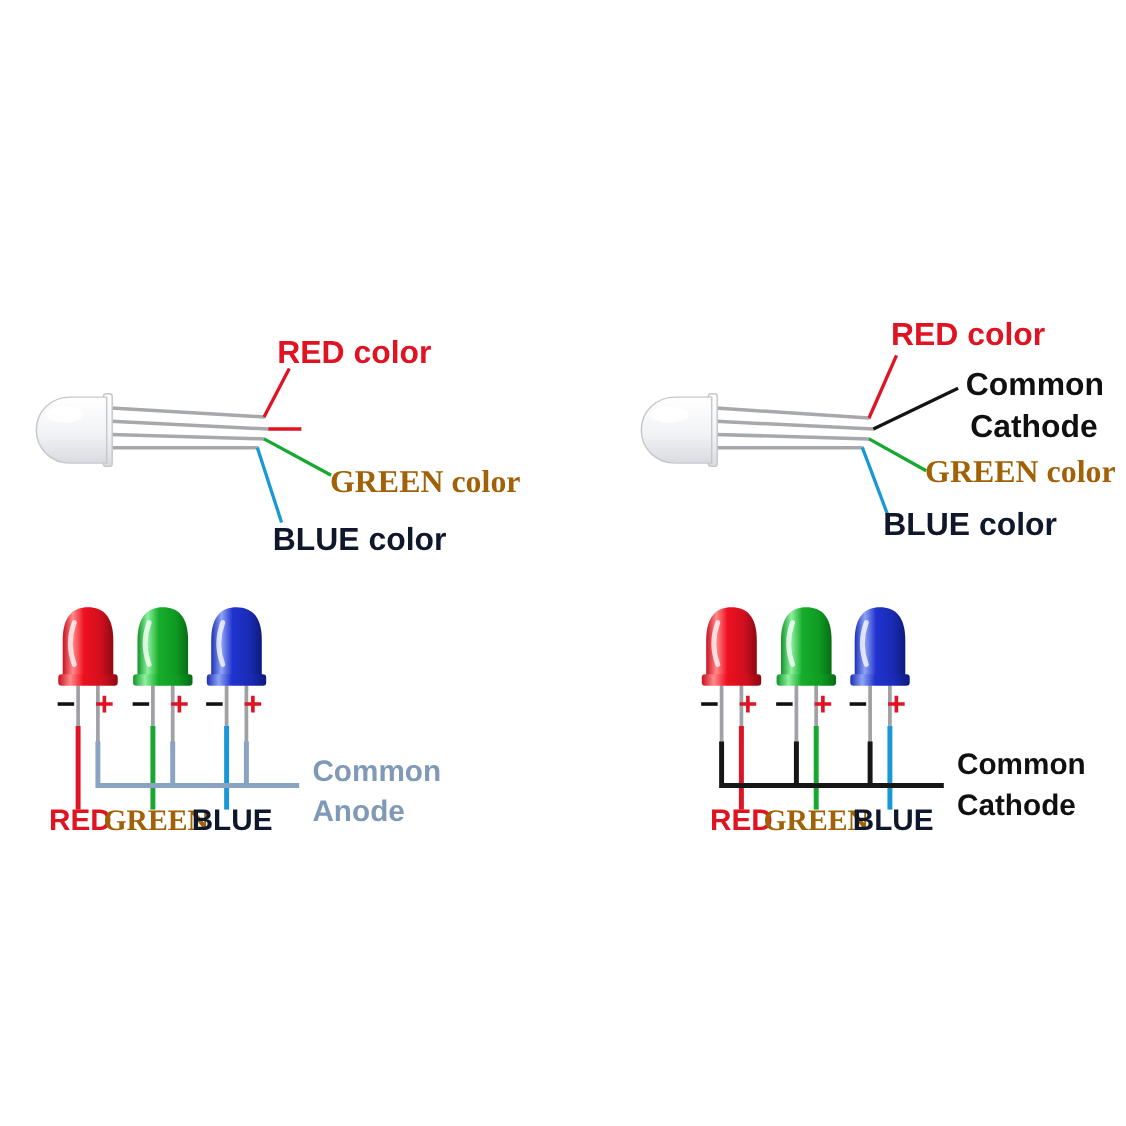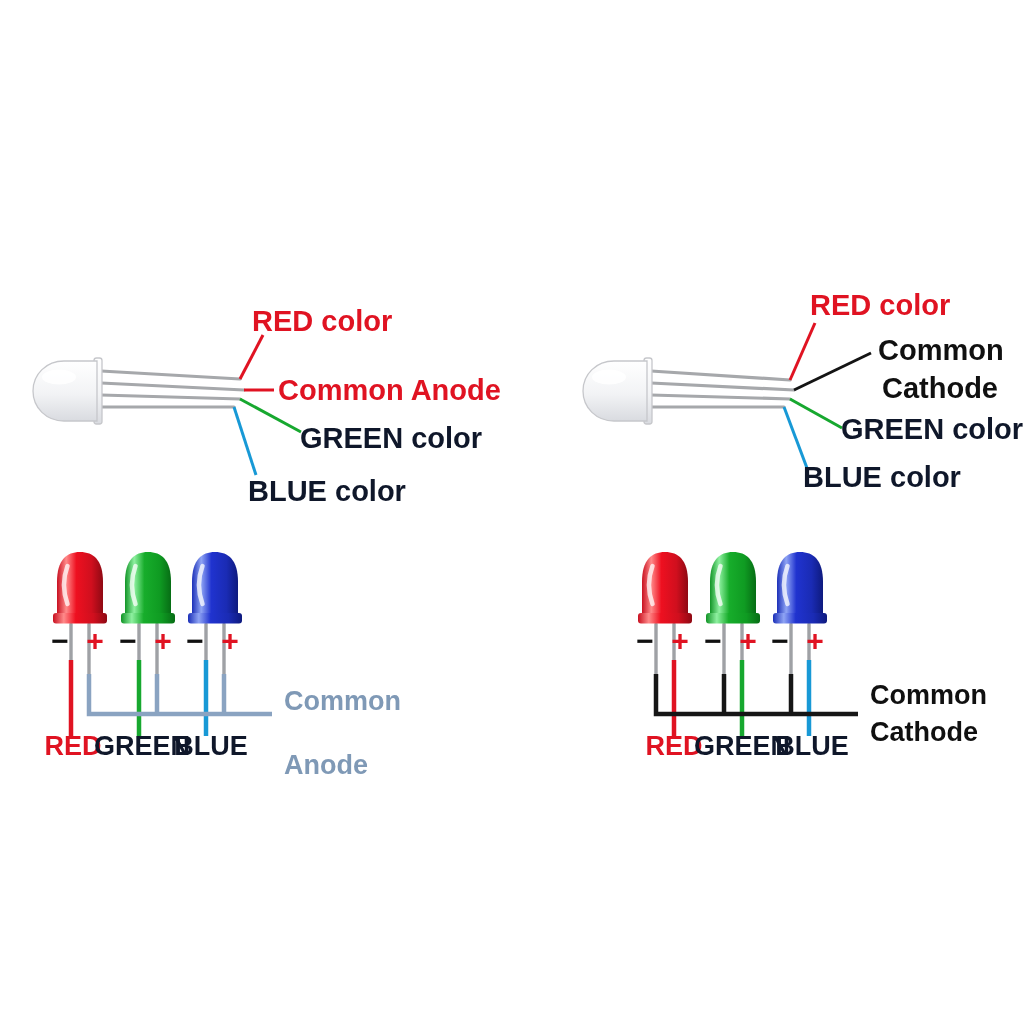--- a/index.html
+++ b/index.html
@@ -6,21 +6,21 @@
   .canvas{
     position:relative;width:1024px;height:860px;background:#ffffff;
     overflow:hidden;font-family:"Liberation Sans",sans-serif;
   }
   .canvas svg{position:absolute;left:0;top:0;}
   .lbl{position:absolute;font-weight:bold;white-space:nowrap;line-height:1;}
   .f29{font-size:29px;}
   .f27{font-size:27px;}
   .f30{font-size:30px;}
   .red{color:#e01322;}
-  .green{color:#0f172a;}
+  .green{color:#a16207;font-family:Liberation Serif, serif;}
   .blue{color:#0f172a;}
   .black{color:#101010;}
   .steel{color:#7f99b6;}
   .cx{transform:translateX(-50%);}
 </style>
 </head>
 <body>
 
 <div class="canvas">
 
@@ -123,42 +123,41 @@
       <use href="#bled" transform="translate(733,552)" fill="url(#gG)"></use>
       <use href="#bled" transform="translate(800,552)" fill="url(#gB)"></use>
       <path d="M674 660 V736" stroke="#e01322" stroke-width="4.5"></path>
       <path d="M742 660 V736" stroke="#17a82f" stroke-width="4.5"></path>
       <path d="M809 660 V736" stroke="#1899d6" stroke-width="4.5"></path>
       <path d="M656 674 V714 H858 M724 674 V714 M791 674 V714" stroke="#161616" stroke-width="4.5" fill="none"></path>
     </g>
   </svg>
 
   <div class="lbl f29 red" style="left:252px;top:307px;">RED color</div>
-  <div class="lbl f29 red" style="left:278px;top:376px;">Common Anode</div>
   <div class="lbl f29 green" style="left:300px;top:424px;">GREEN color</div>
   <div class="lbl f29 blue" style="left:248px;top:477px;">BLUE color</div>
 
   <div class="lbl f29 red" style="left:810px;top:291px;">RED color</div>
   <div class="lbl f29 black" style="left:878px;top:336px;">Common</div>
   <div class="lbl f29 black" style="left:882px;top:374px;">Cathode</div>
   <div class="lbl f29 green" style="left:841px;top:415px;">GREEN color</div>
   <div class="lbl f29 blue" style="left:803px;top:463px;">BLUE color</div>
 
   <div class="lbl f30 black cx" style="left:60px;top:626px;">−</div>
   <div class="lbl f30 red cx" style="left:95px;top:626px;">+</div>
   <div class="lbl f30 black cx" style="left:128px;top:626px;">−</div>
   <div class="lbl f30 red cx" style="left:163px;top:626px;">+</div>
   <div class="lbl f30 black cx" style="left:195px;top:626px;">−</div>
   <div class="lbl f30 red cx" style="left:230px;top:626px;">+</div>
 
   <div class="lbl f27 red cx" style="left:73px;top:733px;">RED</div>
   <div class="lbl f27 green cx" style="left:142px;top:733px;">GREEN</div>
   <div class="lbl f27 blue cx" style="left:211px;top:733px;">BLUE</div>
   <div class="lbl f27 steel" style="left:284px;top:688px;">Common</div>
-  <div class="lbl f27 steel" style="left:284px;top:724px;margin-top:28px;">Anode</div>
+  <div class="lbl f27 steel" style="left:284px;top:724px;">Anode</div>
 
   <div class="lbl f30 black cx" style="left:645px;top:626px;">−</div>
   <div class="lbl f30 red cx" style="left:680px;top:626px;">+</div>
   <div class="lbl f30 black cx" style="left:713px;top:626px;">−</div>
   <div class="lbl f30 red cx" style="left:748px;top:626px;">+</div>
   <div class="lbl f30 black cx" style="left:780px;top:626px;">−</div>
   <div class="lbl f30 red cx" style="left:815px;top:626px;">+</div>
 
   <div class="lbl f27 red cx" style="left:674px;top:733px;">RED</div>
   <div class="lbl f27 green cx" style="left:742px;top:733px;">GREEN</div>

